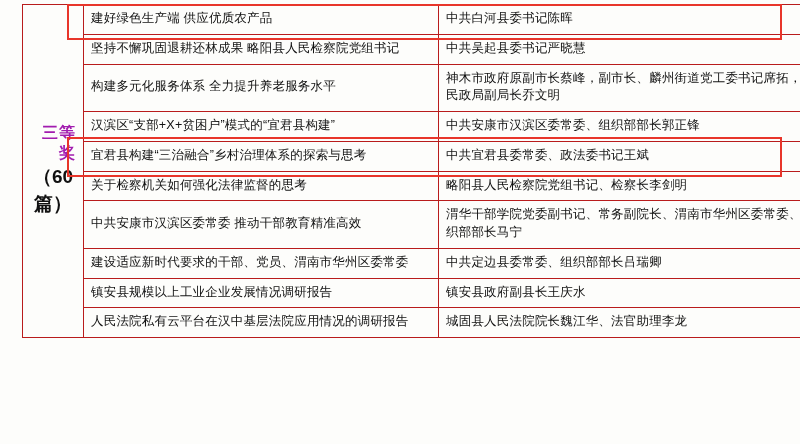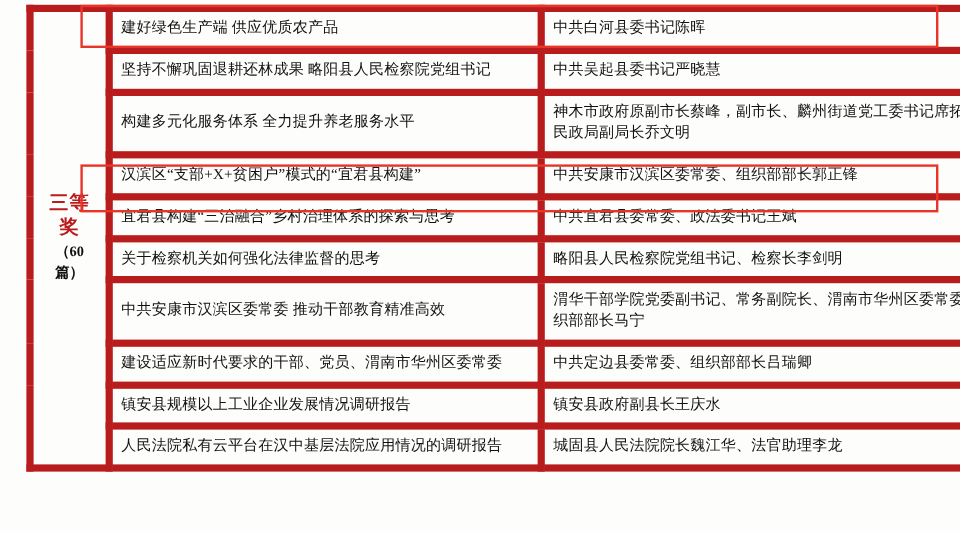--- a/index.html
+++ b/index.html
@@ -21,52 +21,52 @@
   }
   .doc-table {
     position: absolute;
     top: 4px;
     left: 22px;
     width: 760px;
     border-collapse: collapse;
     table-layout: fixed;
   }
   .doc-table td {
-    border: 6px solid #b91c1c;
+    border: 1px solid #b91c1c;
     padding: 5px 7px 6px 7px;
     font-size: 12.5px;
     line-height: 1.42;
     color: #111111;
     vertical-align: middle;
-    font-family: Liberation Serif, serif;
+    font-family: Liberation Sans, sans-serif;
     letter-spacing: 0.2px;
   }
   .col-award {
     width: 46px;
     text-align: center;
     vertical-align: middle;
     padding: 0 2px;
   }
   .col-title {
     width: 340px;
   }
   .col-unit {
     width: 374px;
   }
   .award-label {
     font-size: 16px;
     font-weight: bold;
     line-height: 1.22;
-    color: #b91c1c;
+    color: #a21caf;
     letter-spacing: 1px;
     display: block;
-    text-align: center;
+    text-align: right;
   }
   .award-count {
-    font-size: 12px;
+    font-size: 19px;
     font-weight: bold;
     display: block;
     text-align: center;
     letter-spacing: 0px;
     margin-top: 2px;
   }
   
   .hl-box {
     position: absolute;
     border: 2px solid #e8352a;

